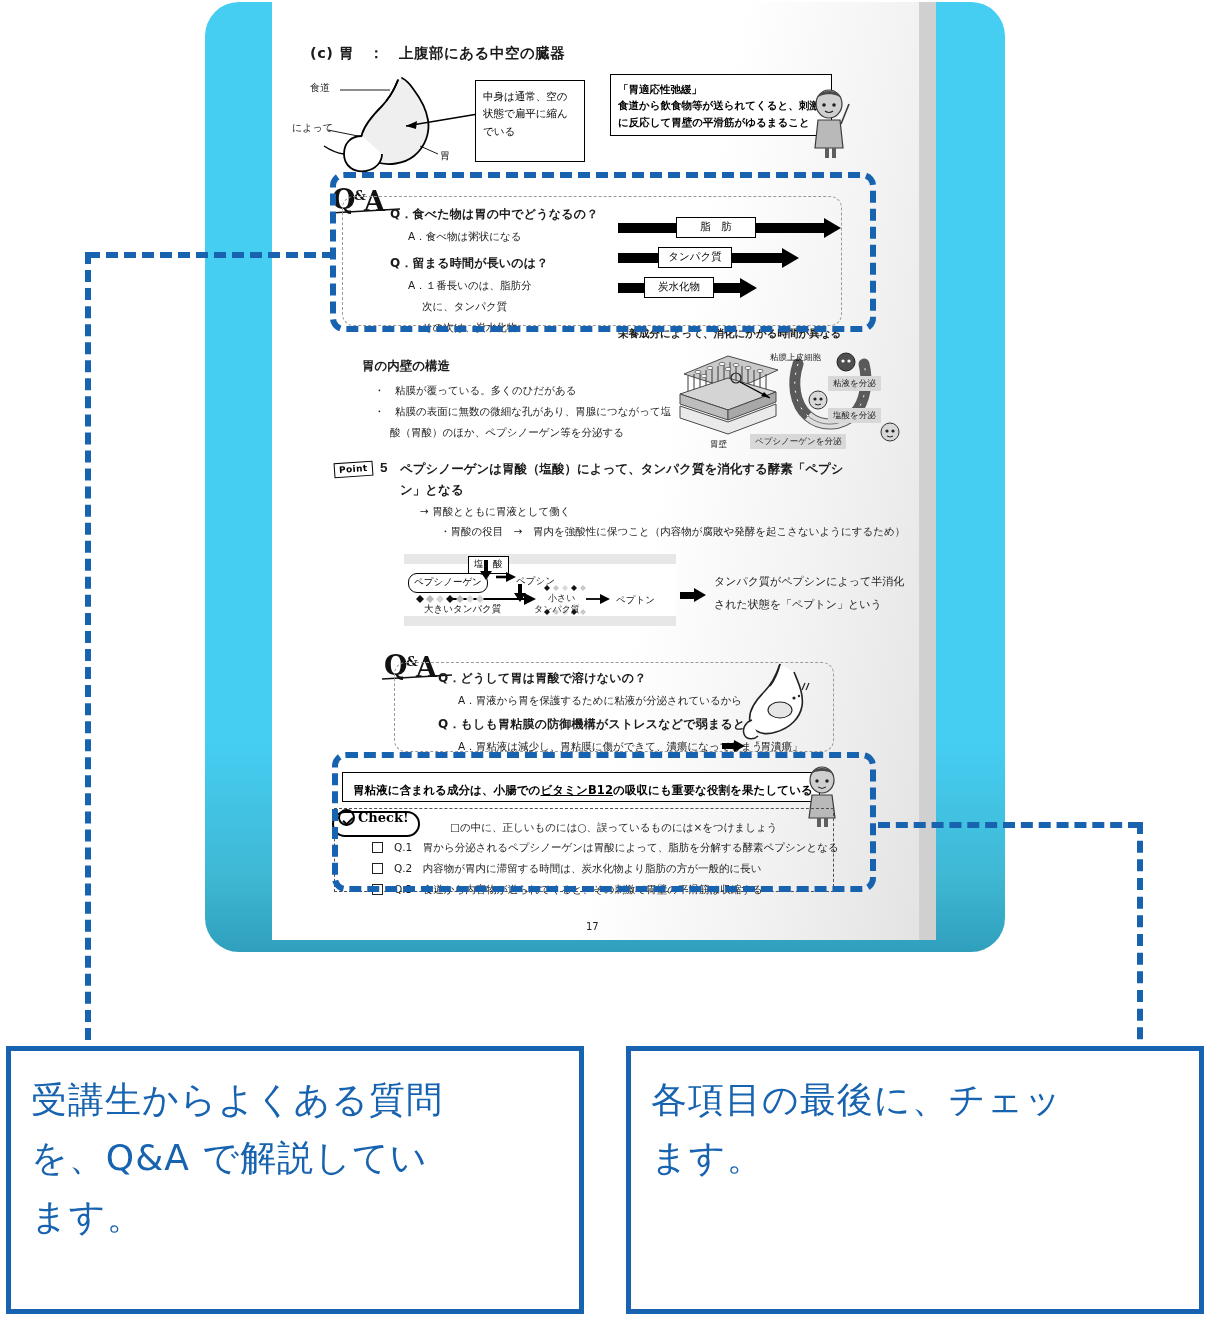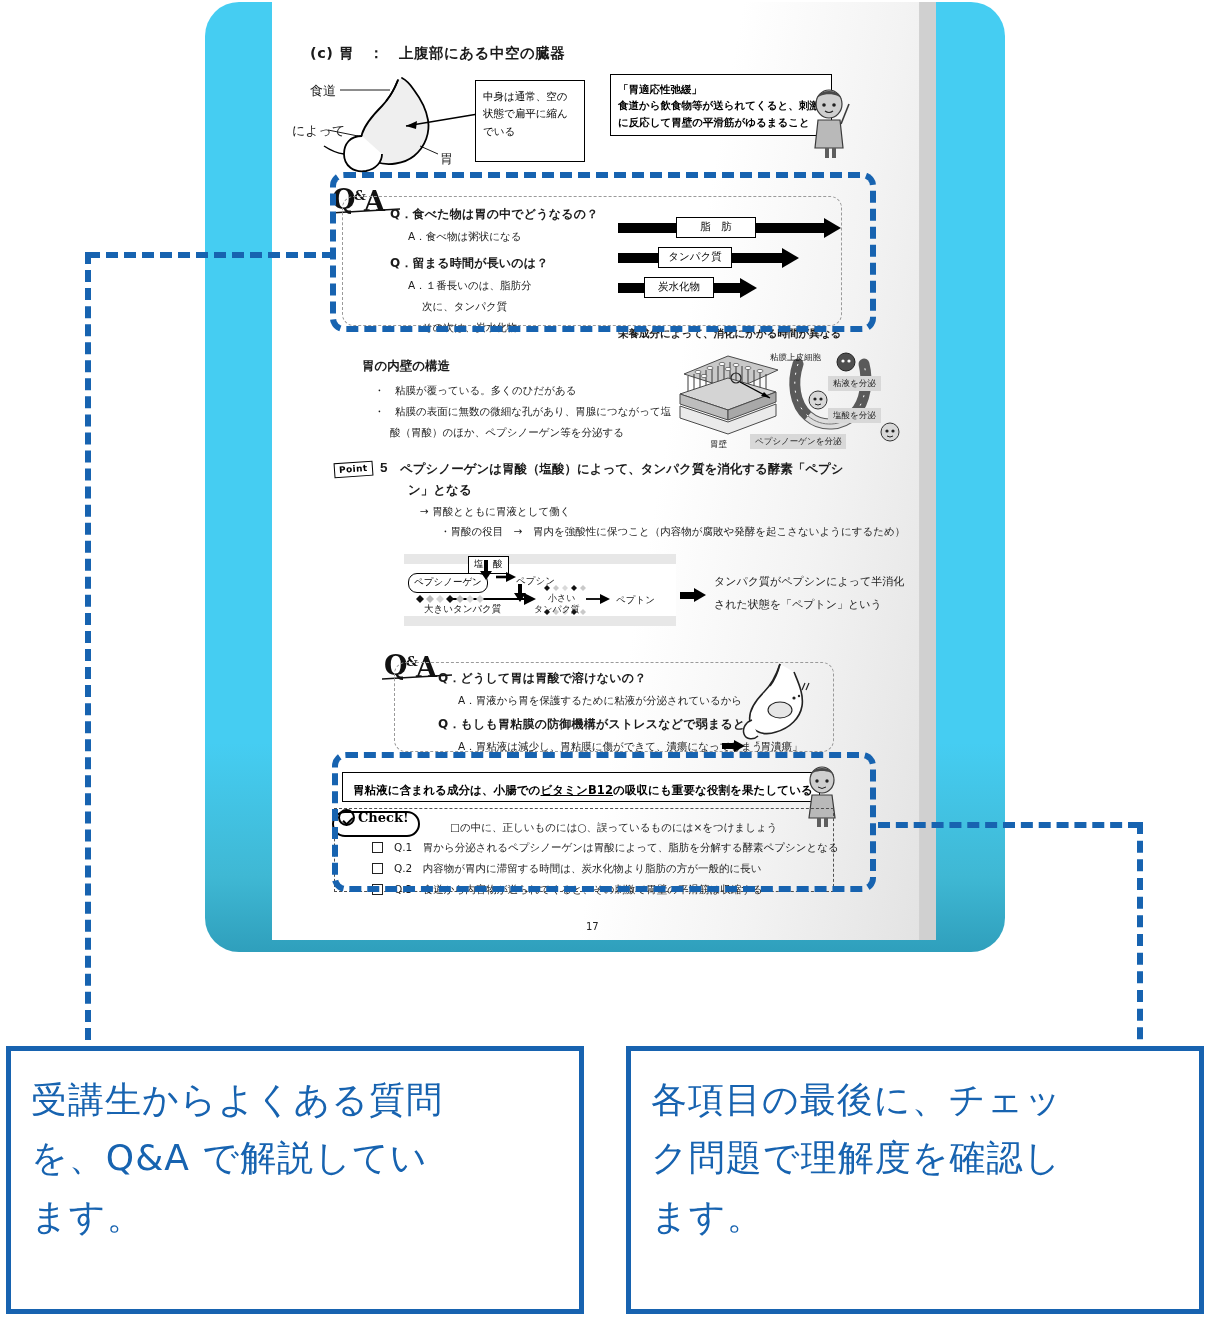--- a/index.html
+++ b/index.html
@@ -38,21 +38,21 @@
 
   
   .t  { position: absolute; white-space: pre; color: #1b1b1b; line-height: 1.35; }
   .jp { font-family: "DejaVu Sans", "Liberation Sans", sans-serif; }
 
   
   .hd-c { left: 38px; top: 42px; font-size: 14.5px; font-weight: bold; letter-spacing: .5px; }
 
   
   .stomach-fig { position: absolute; left: 30px; top: 72px; width: 200px; height: 105px; }
-  .lbl-sm { font-size: 13px; }
+  .lbl-sm { font-size: 10px; font-family: Liberation Mono, monospace; }
 
   
   .box-plain {
     position: absolute; border: 1.4px solid #000; background: #fff;
   }
   .cb1 { left: 203px; top: 78px; width: 110px; height: 82px; padding: 7px 6px 0 7px; }
   .cb1 div { font-size: 10.5px; line-height: 1.65; }
 
   .cb2 { left: 338px; top: 72px; width: 222px; height: 62px; padding: 6px 7px; }
   .cb2 .l { font-size: 10.5px; line-height: 1.55; font-weight: bold; }
@@ -325,21 +325,21 @@
     <svg style="position:absolute;left:606px;top:418px;width:24px;height:24px" viewBox="0 0 24 24">
       <circle cx="12" cy="12" r="9" fill="#d8d8d8" stroke="#333" stroke-width="1"></circle>
       <circle cx="9" cy="11" r="1.6" fill="#222"></circle>
         <circle cx="15" cy="11" r="1.6" fill="#222"></circle>
       <path d="M9,16 Q12,18 15,16" fill="none" stroke="#222" stroke-width="1"></path>
     </svg>
 
     <div class="point-chip" style="left:62px;top:460px">Point</div>
     <div class="t point-num" style="left:108px;top:457px">5</div>
     <div class="t pt-head jp" style="left:128px;top:458px">ペプシノーゲンは胃酸（塩酸）によって、タンパク質を消化する酵素「ペプシ</div>
-    <div class="t pt-head jp" style="left:136px;top:479px">ン」となる</div>
+    <div class="t pt-head jp" style="left:128px;top:479px">ン」となる</div>
     <div class="t pt-sub jp" style="left:148px;top:501px">→ 胃酸とともに胃液として働く</div>
     <div class="t pt-sub jp" style="left:168px;top:521px">・胃酸の役目　→　胃内を強酸性に保つこと（内容物が腐敗や発酵を起こさないようにするため）</div>
 
     <div class="proc-panel" style="left:132px;top:552px;width:272px;height:72px"></div>
     <div class="proc-inner" style="left:132px;top:562px;width:272px;height:52px"></div>
 
     <div class="sqbox jp" style="left:196px;top:554px">塩　酸</div>
     <div class="pill jp" style="left:136px;top:571px">ペプシノーゲン</div>
     <div class="t jp" style="left:244px;top:573px;font-size:9.5px">ペプシン</div>
 
@@ -466,17 +466,16 @@
   <div class="conn conn-v" style="left:1137px;top:822px;width:0;height:236px"></div>
 
   <div class="note-box" style="left:6px;top:1046px;width:578px;height:268px">
     <div class="line">受講生からよくある質問</div>
     <div class="line">を、Q&amp;A で解説してい</div>
     <div class="line">ます。</div>
   </div>
 
   <div class="note-box" style="left:626px;top:1046px;width:578px;height:268px">
     <div class="line">各項目の最後に、チェッ</div>
-    <div class="line">ク問題で理解度を確認し</div>
     <div class="line">ます。</div>
   </div>
 
 </div>
 
 </body></html>

